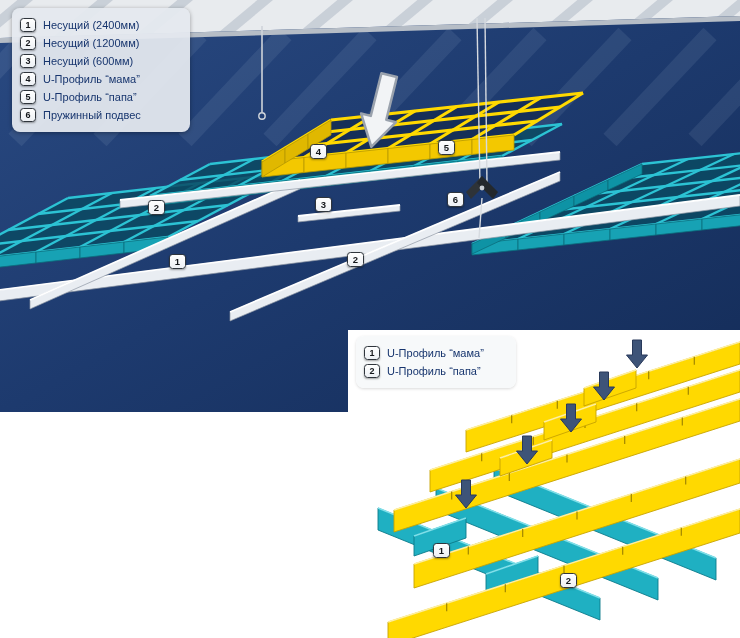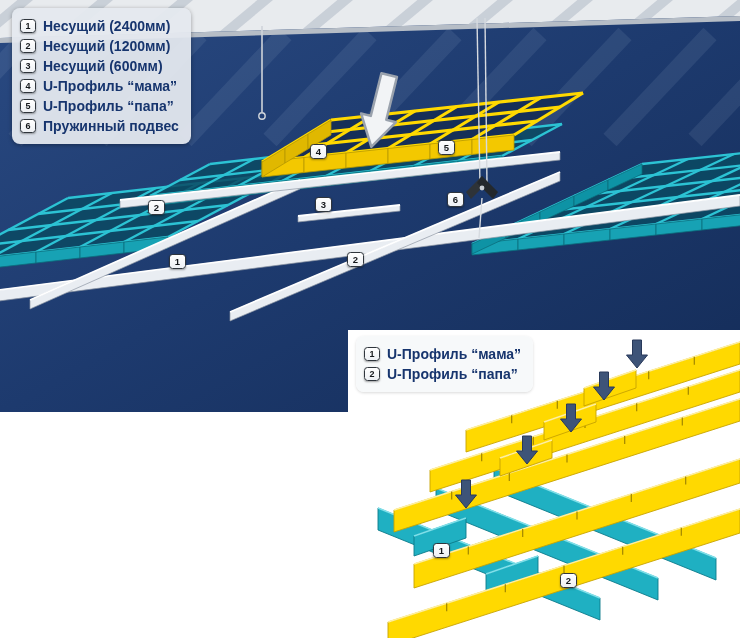--- a/index.html
+++ b/index.html
@@ -9,21 +9,21 @@
   .main-illus svg{position:absolute;left:0;top:0;}
   .detail-illus{position:absolute;left:348px;top:330px;width:392px;height:308px;background:#fff;}
   .detail-illus svg{position:absolute;left:0;top:0;}
 
   .legend{position:absolute;border-radius:8px;padding:6px 12px 6px 8px;}
   .main-legend{left:12px;top:8px;background:rgba(228,233,239,.94);
                box-shadow:0 1px 4px rgba(0,0,0,.35);min-width:158px;}
   .detail-legend{left:8px;top:6px;background:rgba(246,248,250,.92);
                  box-shadow:0 1px 3px rgba(0,0,0,.15);min-width:140px;}
   .lrow{display:flex;align-items:center;gap:7px;margin:4px 0;}
-  .llabel{font-size:14px;font-weight:700;color:#17356e;white-space:nowrap;}
+  .llabel{font-size:11px;font-weight:400;color:#17356e;white-space:nowrap;}
 
   .badge{width:17px;height:15px;box-sizing:border-box;background:linear-gradient(#ffffff,#edf0f4);
          border:1px solid #2f353c;border-radius:3.5px;display:flex;align-items:center;justify-content:center;
          font-size:9.5px;font-weight:700;color:#14171b;box-shadow:0 1px 2px rgba(0,0,0,.35);}
   .badge.s{width:16px;height:14px;font-size:9px;flex:0 0 auto;}
   .co{position:absolute;z-index:5;}
 </style>
 </head>
 <body>
 

